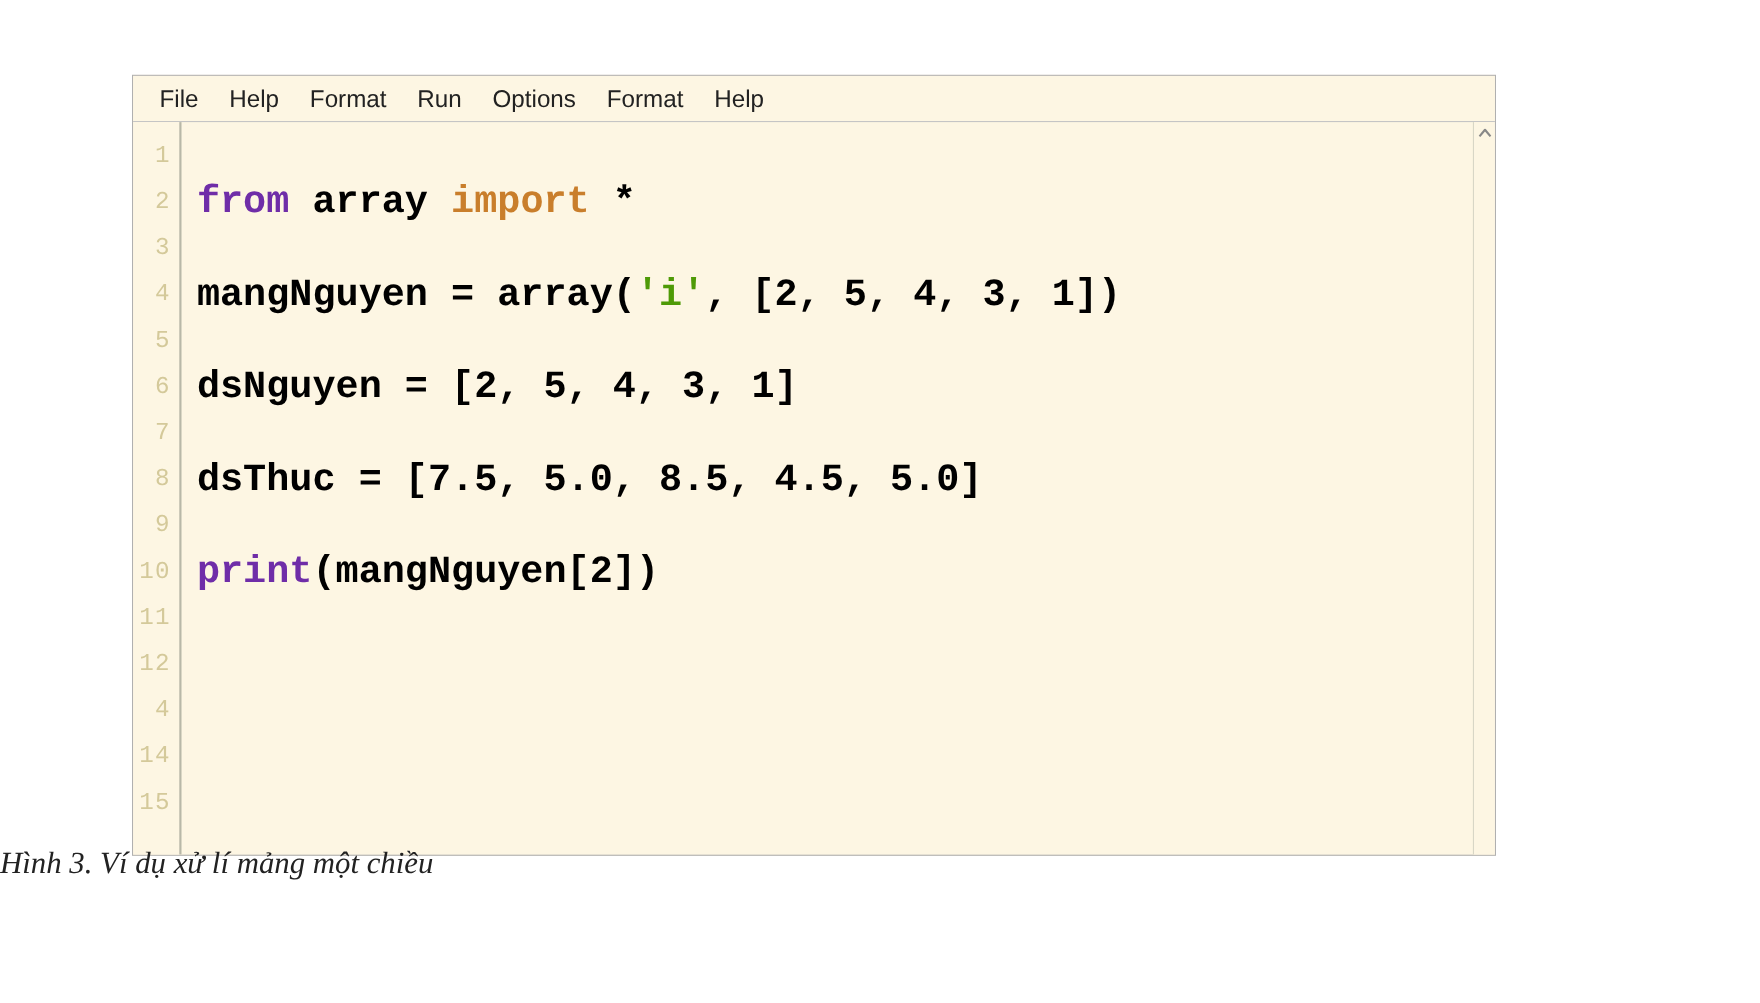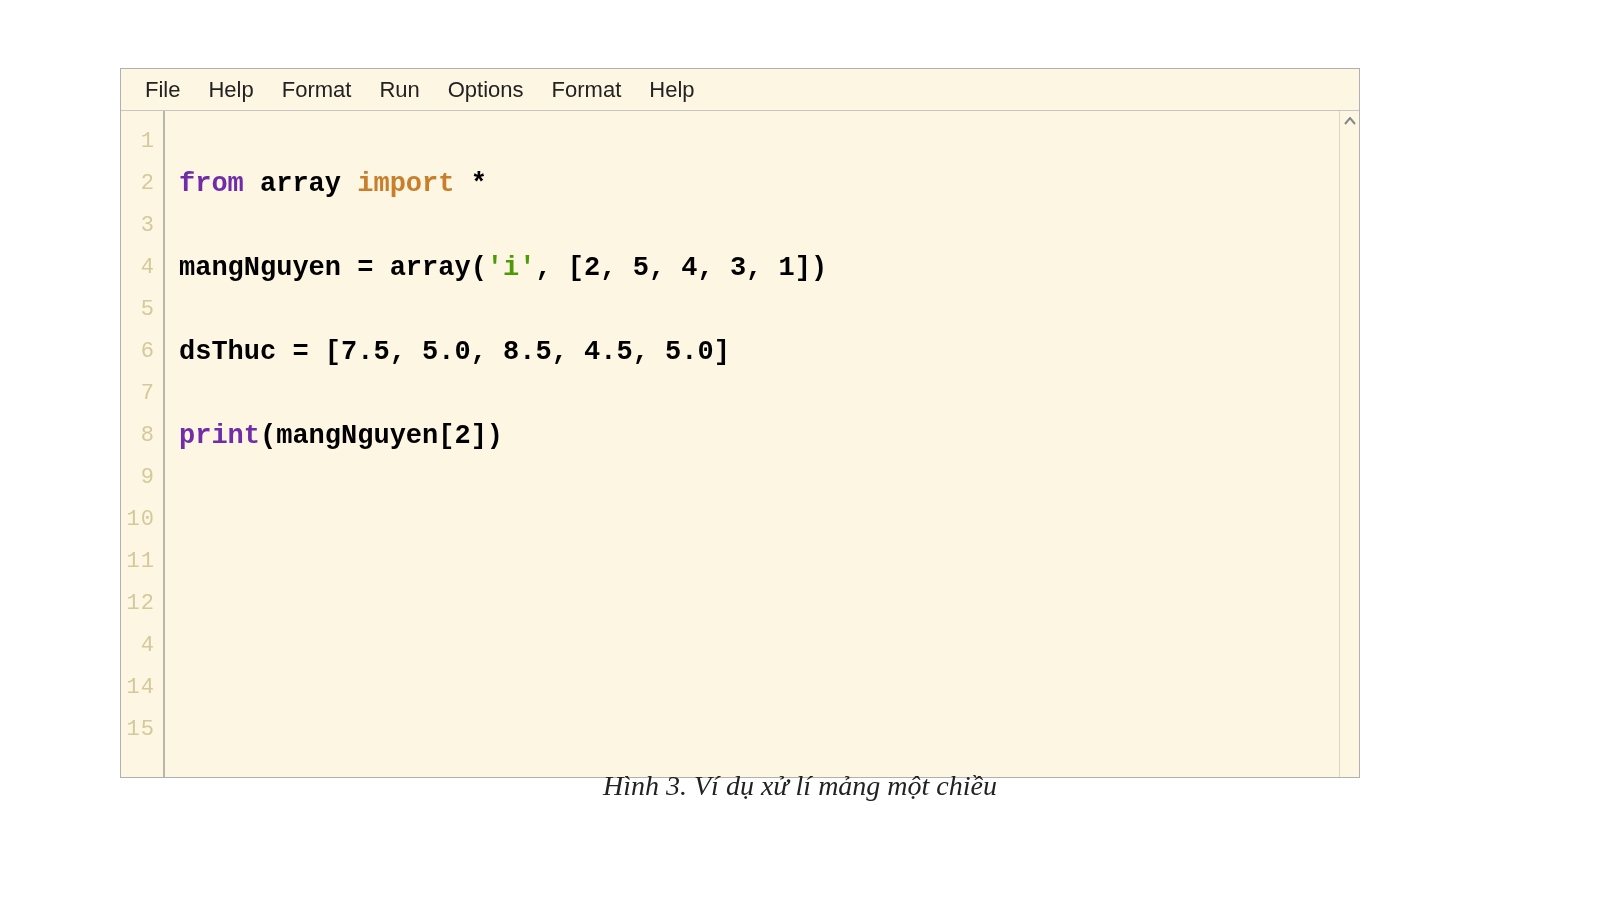--- a/index.html
+++ b/index.html
@@ -58,21 +58,21 @@
     padding-right: 8px;
     font-family: "Courier New", monospace;
     font-size: 22px;
     color: #d4c99a;
     letter-spacing: 1px;
   }
   .code-area {
     flex: 1;
     padding: 10px 10px 10px 14px;
     font-family: "Courier New", monospace;
-    font-size: 27px;
+    font-size: 35px;
     font-weight: bold;
     line-height: 42px;
     white-space: pre;
     color: #000;
     overflow: hidden;
   }
   .code-line { height: 42px; }
   .kw-from   { color: #6f2da8; }
   .kw-import { color: #c97e2b; }
   .kw-array  { color: #000; }
@@ -98,21 +98,20 @@
     align-items: center;
     justify-content: center;
     color: #7a7a7a;
     font-size: 14px;
   }
   .caption {
     position: absolute;
     left: 0;
     right: 0;
     top: 770px;
-    text-align: center;
     font-family: "Times New Roman", serif;
     font-style: italic;
     font-size: 28px;
     color: #222;
   }
 </style>
 </head>
 <body>
 
 <div class="editor-window">
@@ -143,20 +142,21 @@
       <div class="ln">11</div>
       <div class="ln">12</div>
       <div class="ln">4</div>
       <div class="ln">14</div>
       <div class="ln">15</div>
     </div>
 
     <div class="code-area">
 <div class="code-line"><span class="kw-from">from</span> <span class="kw-array">array</span> <span class="kw-import">import</span> <span>*</span></div>
 <div class="code-line"><span>mangNguyen = array(</span><span class="str">'i'</span><span>, [2, 5, 4, 3, 1])</span></div>
+<div class="code-line"><span>dsNguyen = [2, 5, 4, 3, 1]</span></div>
 <div class="code-line"><span>dsThuc = [7.5, 5.0, 8.5, 4.5, 5.0]</span></div>
 <div class="code-line"><span class="builtin">print</span><span>(mangNguyen[2])</span></div>
 
 
 
 
 
 
 
     </div>

